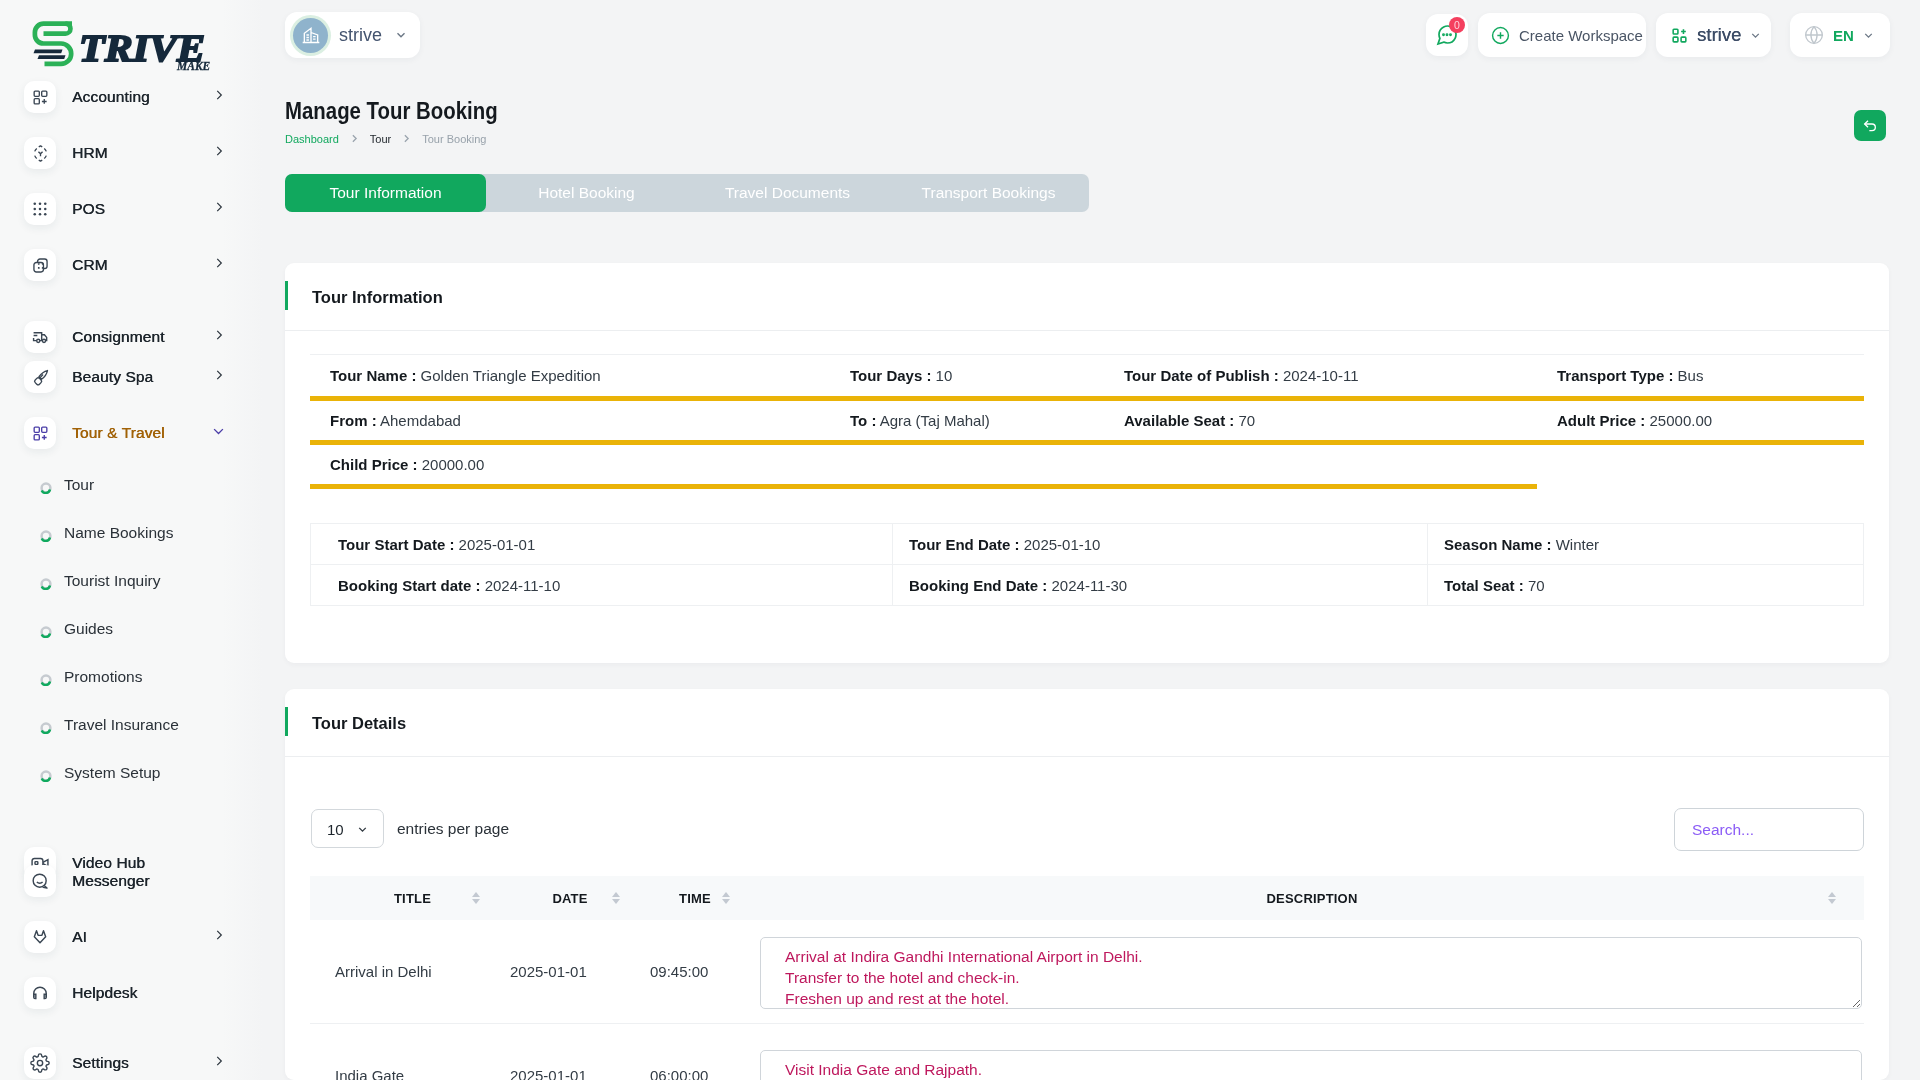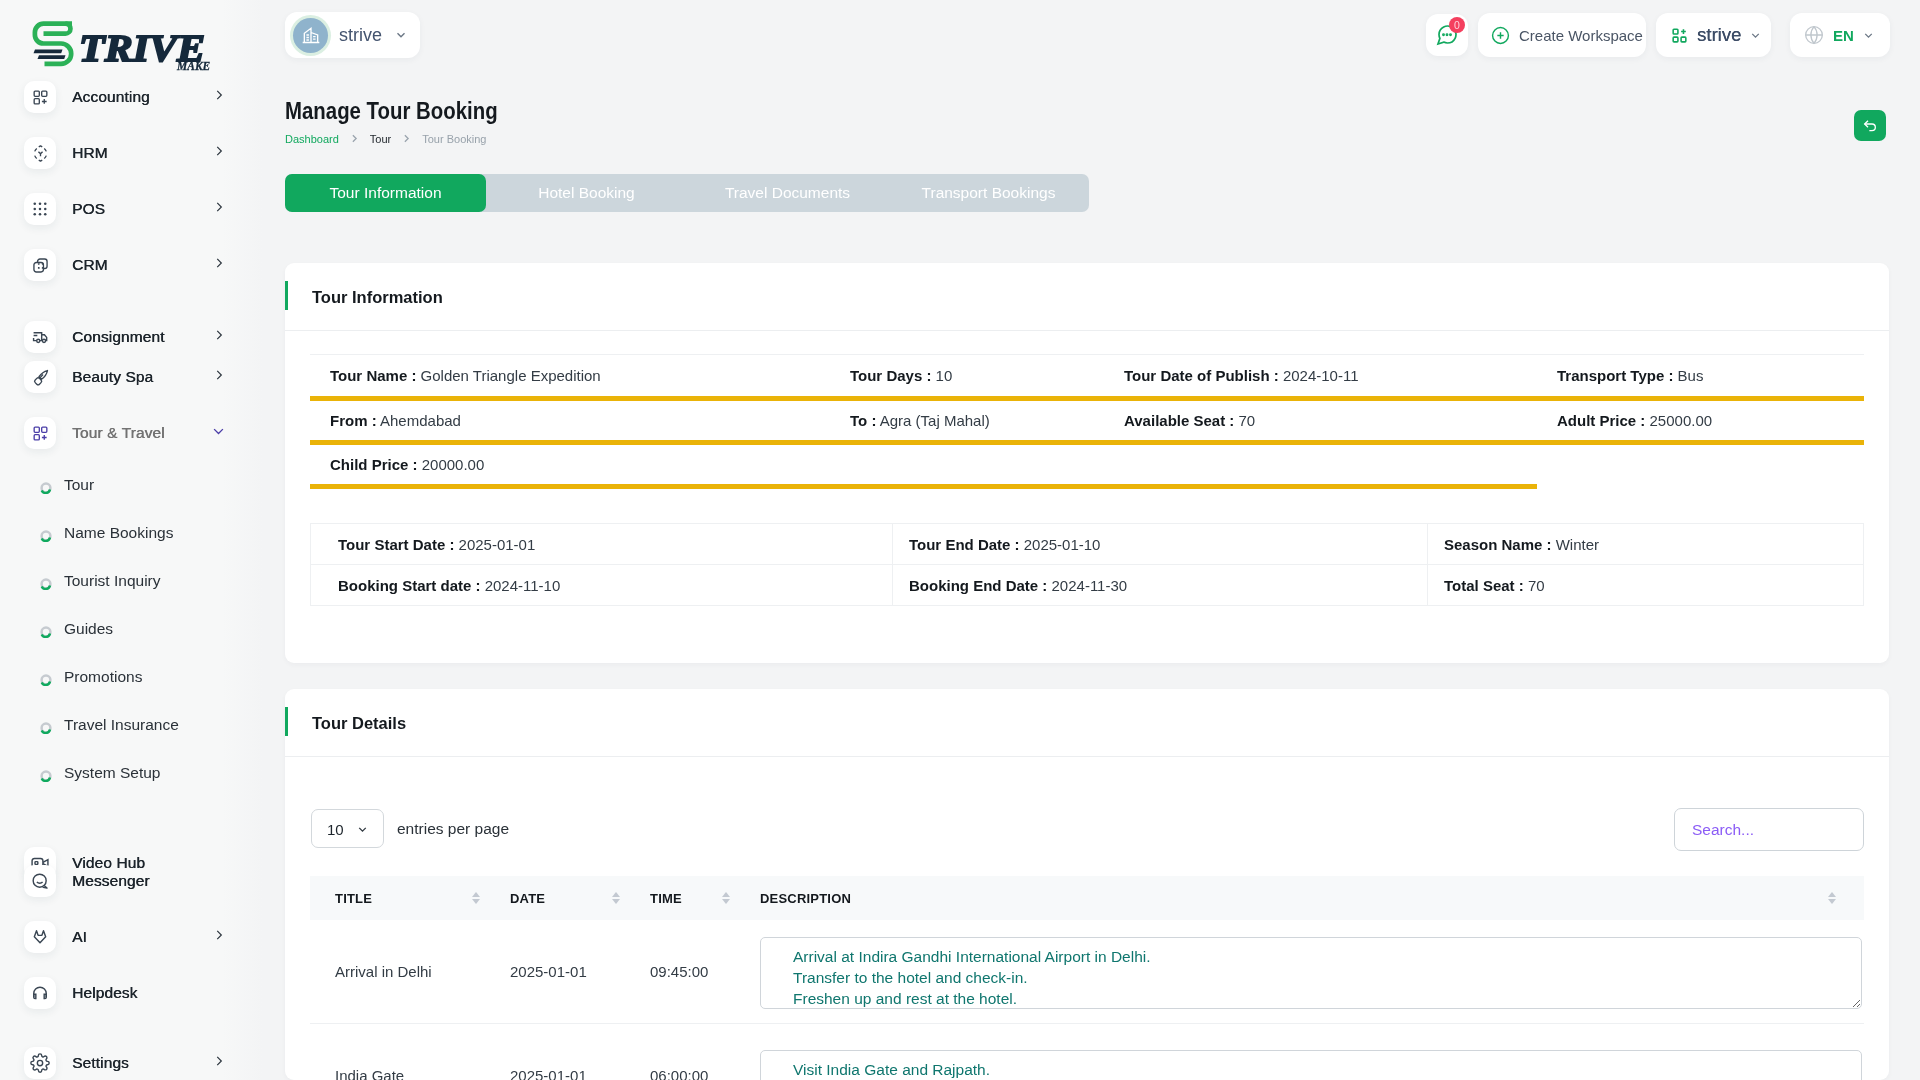--- a/index.html
+++ b/index.html
@@ -32,28 +32,28 @@
 table.t1 b, table.t2 b { color:#14191e; font-weight:700; }
 table.t2 { position:absolute; left:25px; top:260px; width:1554px; border-collapse:collapse; }
 table.t2 td { border:1px solid #eef0f2; padding:0 10px 0 16px; height:41px; font-size:15px; color:#333c45; }
 table.t2 td:first-child { padding-left:27px; }
 .selbox { position:absolute; left:26px; top:120px; width:73px; height:39px; border:1px solid #d3d8dc; border-radius:7px; background:#fff; }
 .selbox .v { position:absolute; left:15px; top:50%; transform:translateY(-50%); font-size:15px; color:#1d252c; }
 .epp { position:absolute; left:112px; top:120px; height:39px; display:flex; align-items:center; font-size:15.5px; color:#2a3138; }
 .search { position:absolute; left:1389px; top:119px; width:190px; height:43px; border:1px solid #ced4d9; border-radius:7px; background:#fff; }
 .search .ph { position:absolute; left:17px; top:50%; transform:translateY(-50%); font-size:15.5px; color:#8b5cf6; }
 table.dt { position:absolute; left:25px; top:187px; width:1554px; border-collapse:collapse; }
-table.dt th { background:#f7f9fa; height:44px; text-align:left; padding:0 0 0 20px; font-size:13px; font-weight:700; color:#14191e; letter-spacing:0.2px; position:relative; }
+table.dt th { background:#f7f9fa; height:44px; text-align:center; padding:0 0 0 20px; font-size:13px; font-weight:700; color:#14191e; letter-spacing:0.2px; position:relative; }
 table.dt td { padding:0 0 0 20px; font-size:15px; color:#333c45; border-bottom:1px solid #eef0f2; }
 table.dt th:first-child, table.dt td:first-child { padding-left:25px; }
 table.dt th:last-child .sorti { right:28px; }
 .sorti { position:absolute; right:10px; top:50%; transform:translateY(-50%); display:flex; flex-direction:column; gap:2px; }
 .sorti .u { width:0; height:0; border-left:4px solid transparent; border-right:4px solid transparent; border-bottom:5px solid #c3c9d1; }
 .sorti .dn { width:0; height:0; border-left:4px solid transparent; border-right:4px solid transparent; border-top:5px solid #c3c9d1; }
-textarea.desc { width:1102px; height:72px; border:1px solid #d0d5da; border-radius:5px; padding:8px 12px 0 32px; font-family:"Liberation Sans", sans-serif; font-size:15.5px; line-height:21px; color:#0f766e; resize:both; display:block; overflow:hidden; }
+textarea.desc { width:1102px; height:72px; border:1px solid #d0d5da; border-radius:5px; padding:8px 12px 0 24px; font-family:"Liberation Sans", sans-serif; font-size:15.5px; line-height:21px; color:#be185d; resize:both; display:block; overflow:hidden; }
 </style>
 </head>
 <body>
 <div id="app">
   <div class="sidebar"></div>
 
   <div style="position:absolute; left:31px; top:18px;">
     <svg width="182" height="54" viewBox="0 0 182 54">
       <path d="M41,5.7 H12.5 A8.6,8.6 0 0 0 3.9,14.3 V16.9 A8.6,8.6 0 0 0 12.5,25.5 H30 A10.2,10.2 0 0 1 40.2,35.7 A10.2,10.2 0 0 1 30,45.9 H13.5" fill="none" stroke="#2bb157" stroke-width="4.7"></path>
       <path d="M12.5,15.6 H34.5 A4.95,4.95 0 0 0 34.5,5.7" fill="none" stroke="#2bb157" stroke-width="4.7"></path>
@@ -154,21 +154,21 @@
   </div>
       <div class="mrow" style="top:417px;">
     <div class="icbx" style="top:0;">
           <svg width="19" height="19" viewBox="0 0 24 24" fill="none" stroke="#4b3ea8" stroke-width="1.7">
             <rect x="4" y="4" width="6.5" height="6.5" rx="1.2"></rect>
             <rect x="13.5" y="4" width="6.5" height="6.5" rx="1.2"></rect>
             <rect x="4" y="13.5" width="6.5" height="6.5" rx="1.2"></rect>
             <path d="M16.75 14 v6 M13.75 17 h6"></path>
           </svg>
         </div>
-    <div class="mlabel" style="color:#737373;">Tour &amp; Travel</div>
+    <div class="mlabel" style="color:#a16207;">Tour &amp; Travel</div>
     <div class="mchev"><svg width="15" height="15" viewBox="0 0 24 24" fill="none" stroke="#4b3ea8" stroke-width="2.2">
             <path d="M5 9 L12 16 L19 9"></path>
           </svg></div>
   </div>
       <div class="mrow" style="top:847px;">
     <div class="icbx" style="top:0;">
           <svg width="20" height="20" viewBox="0 0 24 24" fill="none" stroke="#3a4653" stroke-width="1.7">
             <rect x="2.5" y="6.5" width="13" height="11" rx="2.8"></rect>
             <path d="M15.5 12.7 L21.5 16 V8 L15.5 11.3"></path>
             <rect x="6" y="10.3" width="3.4" height="3.4" rx="0.8"></rect>

